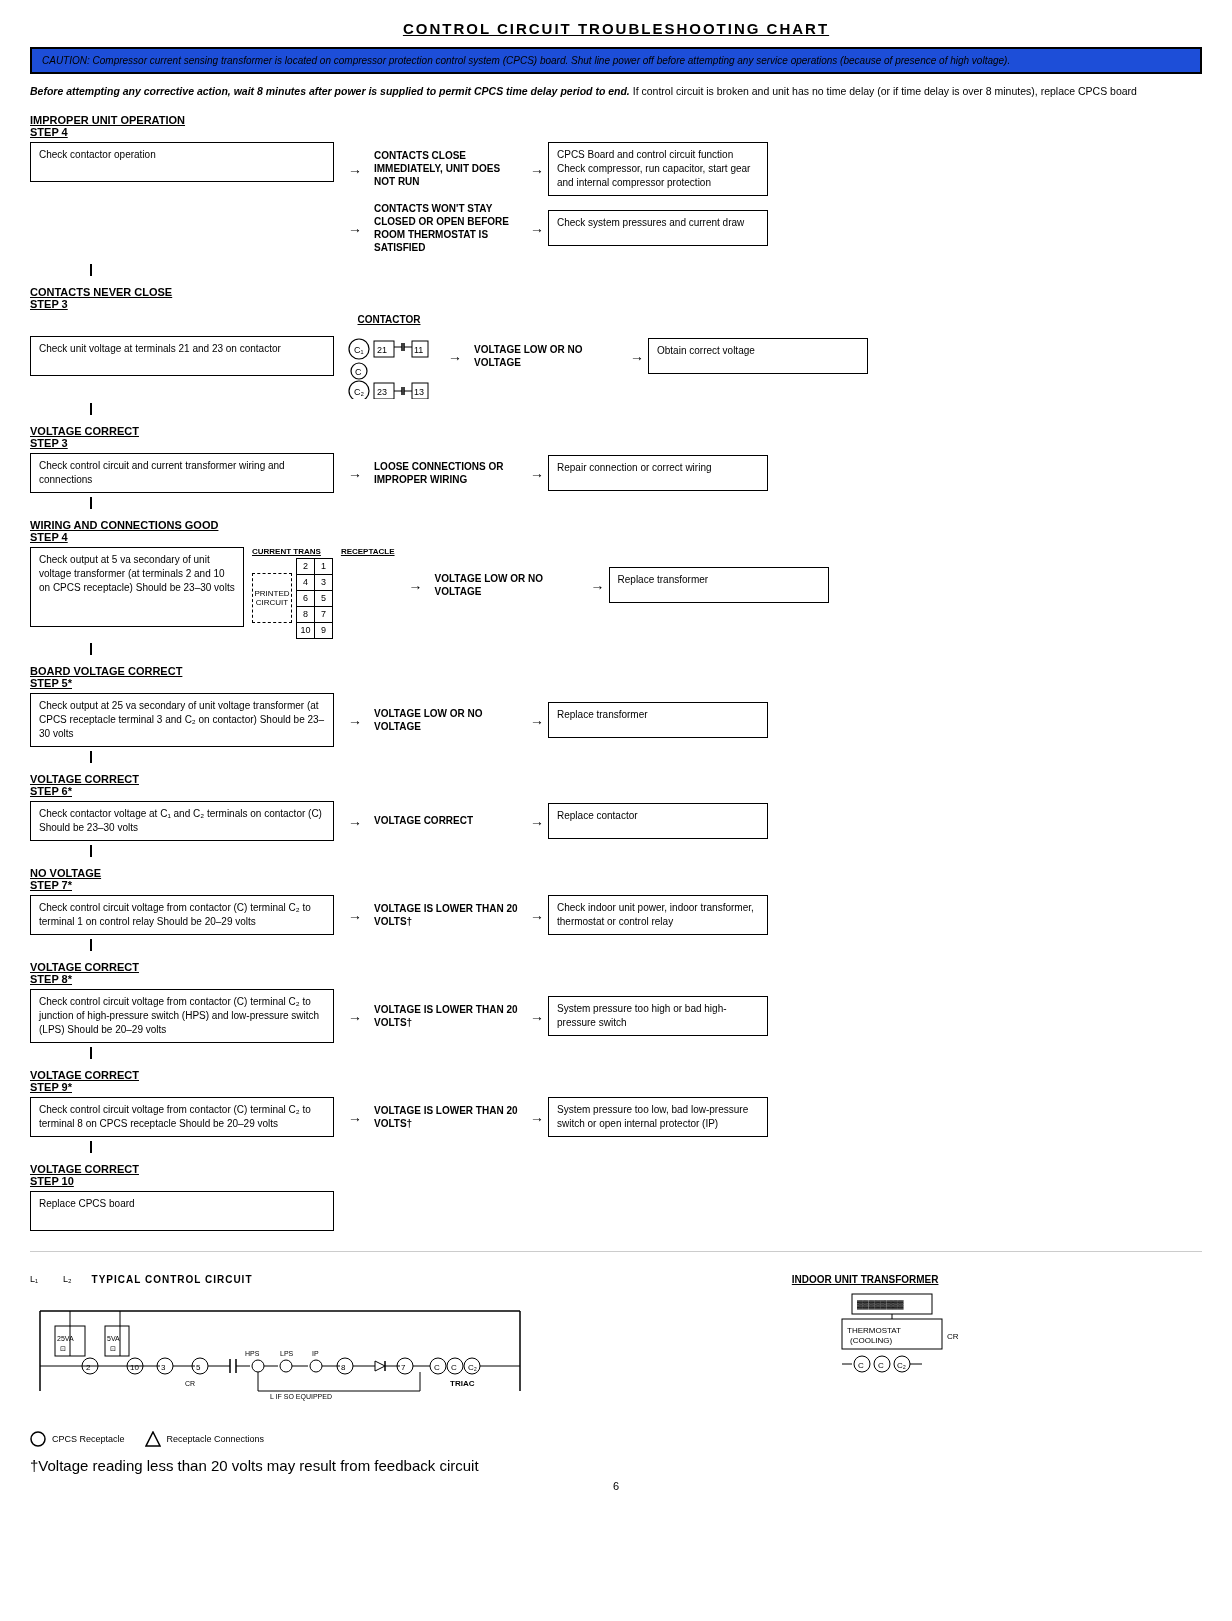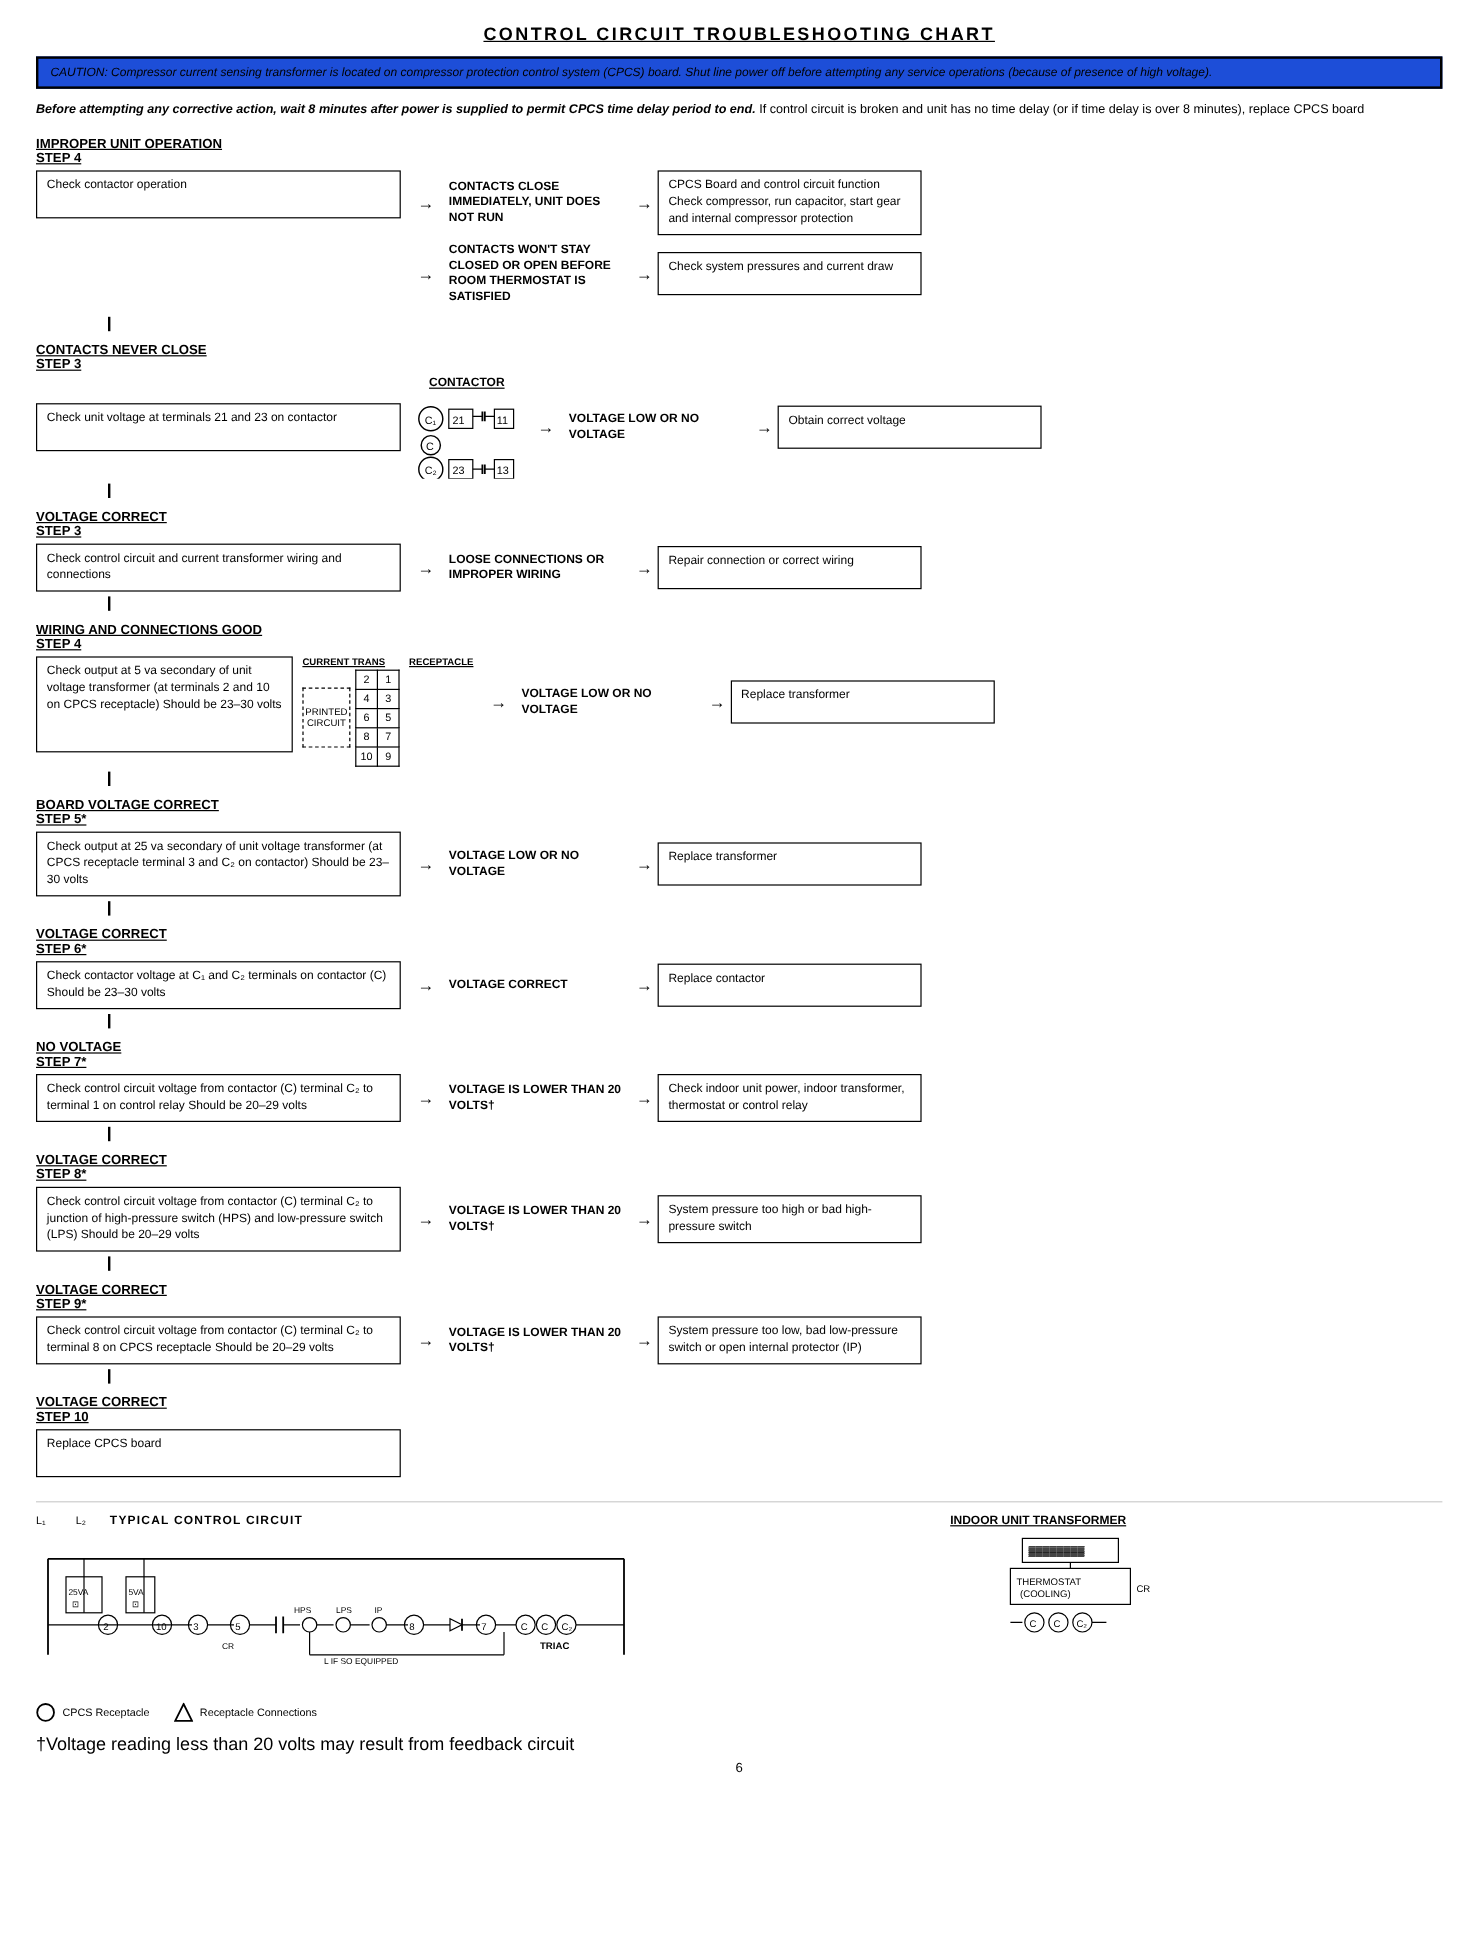--- a/index.html
+++ b/index.html
@@ -104,21 +104,21 @@
       margin-bottom: 4px;
     }
     .contactor-svg {
       display: block;
     }
 
     
     .circuit-diagram {
       margin-top: 20px;
       border-top: 1px solid #ccc;
-      padding-top: 10px;
+      padding-top: 22px;
       font-size: 9px;
     }
     .circuit-row {
       display: flex;
       justify-content: space-between;
       align-items: flex-start;
     }
 
     .footnotes {
       font-size: 15px;

